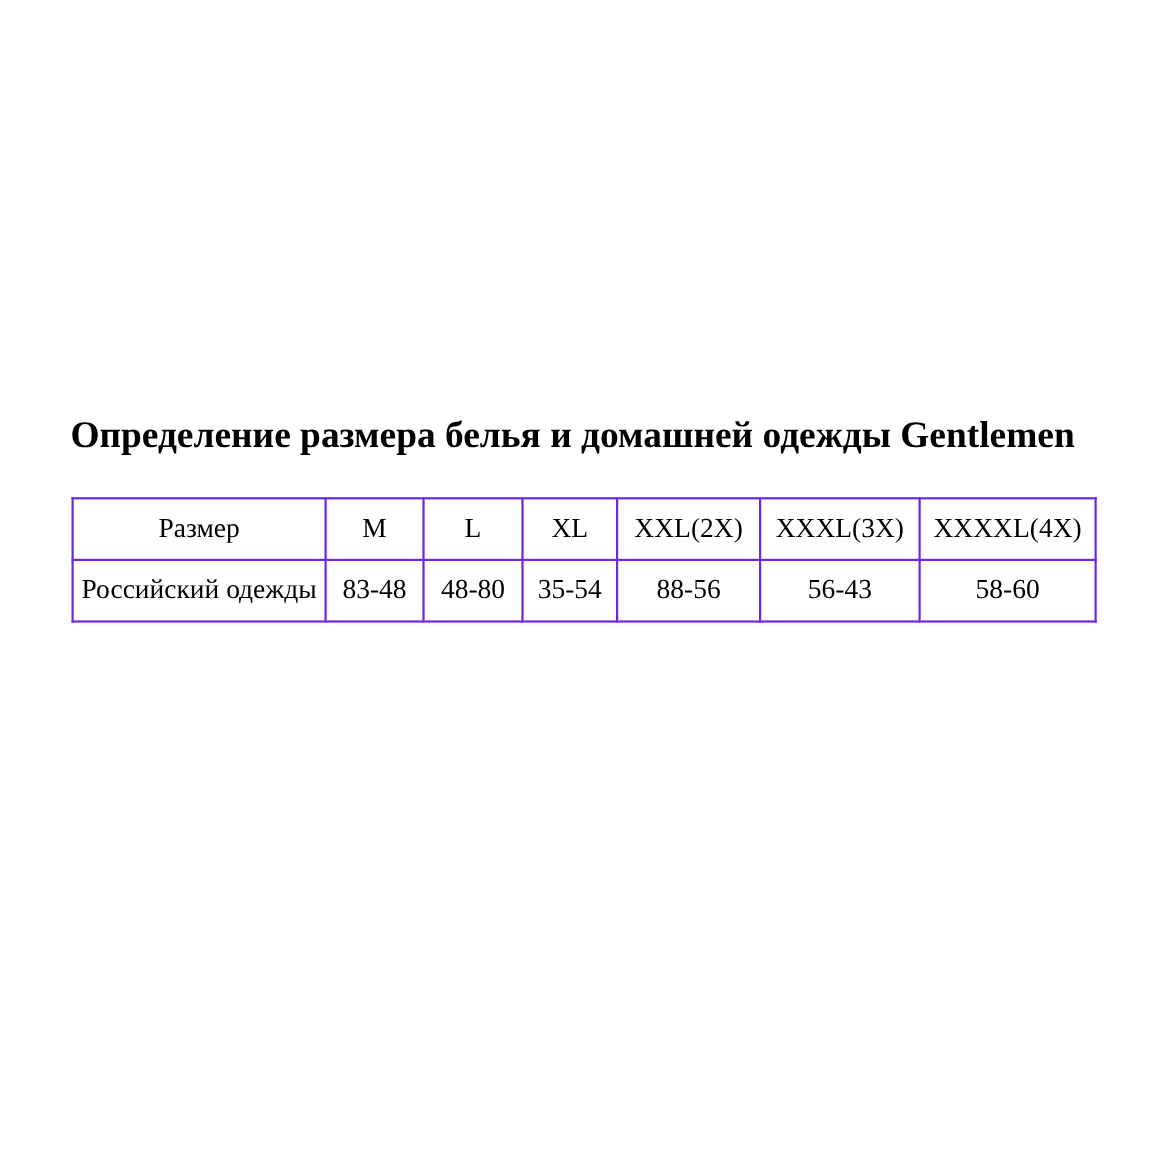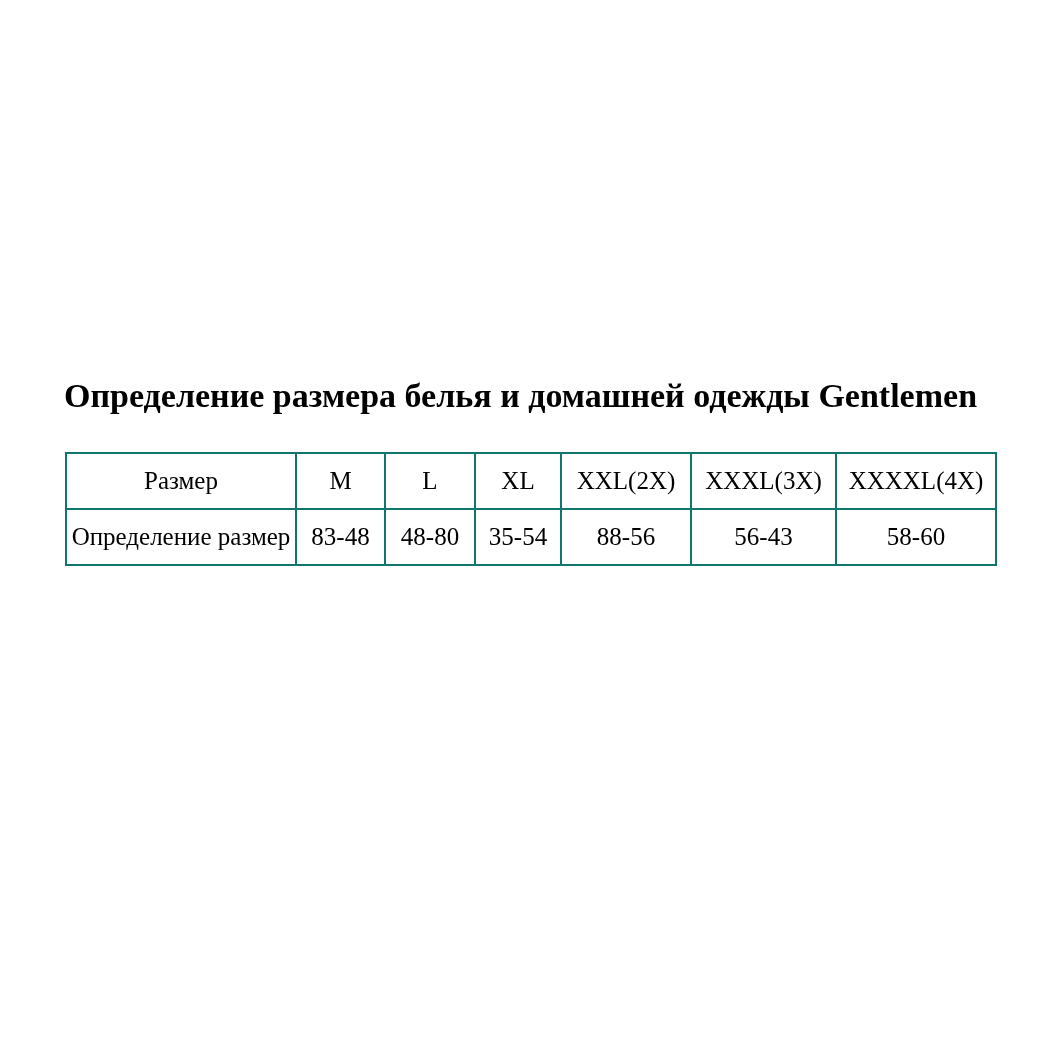--- a/index.html
+++ b/index.html
@@ -40,21 +40,21 @@
   }
   table.size-table col.c0 { width: 230px; }
   table.size-table col.c1 { width: 89px; }
   table.size-table col.c2 { width: 90px; }
   table.size-table col.c3 { width: 86px; }
   table.size-table col.c4 { width: 130px; }
   table.size-table col.c5 { width: 145px; }
   table.size-table col.c6 { width: 160px; }
   table.size-table th,
   table.size-table td {
-    border: 2px solid #0f766e;
+    border: 2px solid #6d28d9;
     height: 56px;
     text-align: center;
     vertical-align: middle;
     font-family: "Liberation Serif", serif;
     font-size: 25px;
     font-weight: normal;
     color: #000000;
     padding: 0 4px;
     white-space: nowrap;
   }
@@ -80,21 +80,21 @@
       <tr>
         <th>Размер</th>
         <th>M</th>
         <th>L</th>
         <th>XL</th>
         <th>XXL(2X)</th>
         <th>XXXL(3X)</th>
         <th>XXXXL(4X)</th>
       </tr>
       <tr>
-        <th>Определение размер</th>
+        <th>Российский одежды</th>
         <td>83-48</td>
         <td>48-80</td>
         <td>35-54</td>
         <td>88-56</td>
         <td>56-43</td>
         <td>58-60</td>
       </tr>
     </tbody>
   </table>
 

